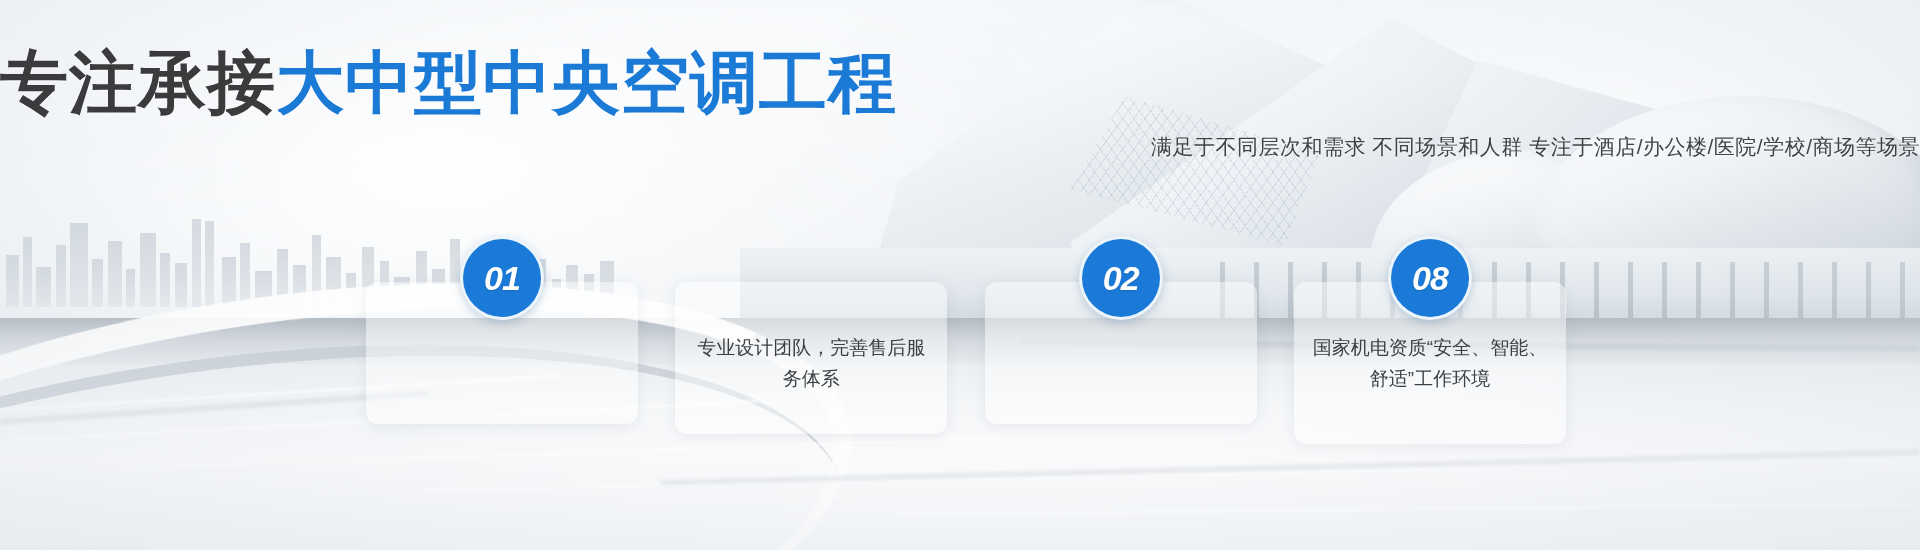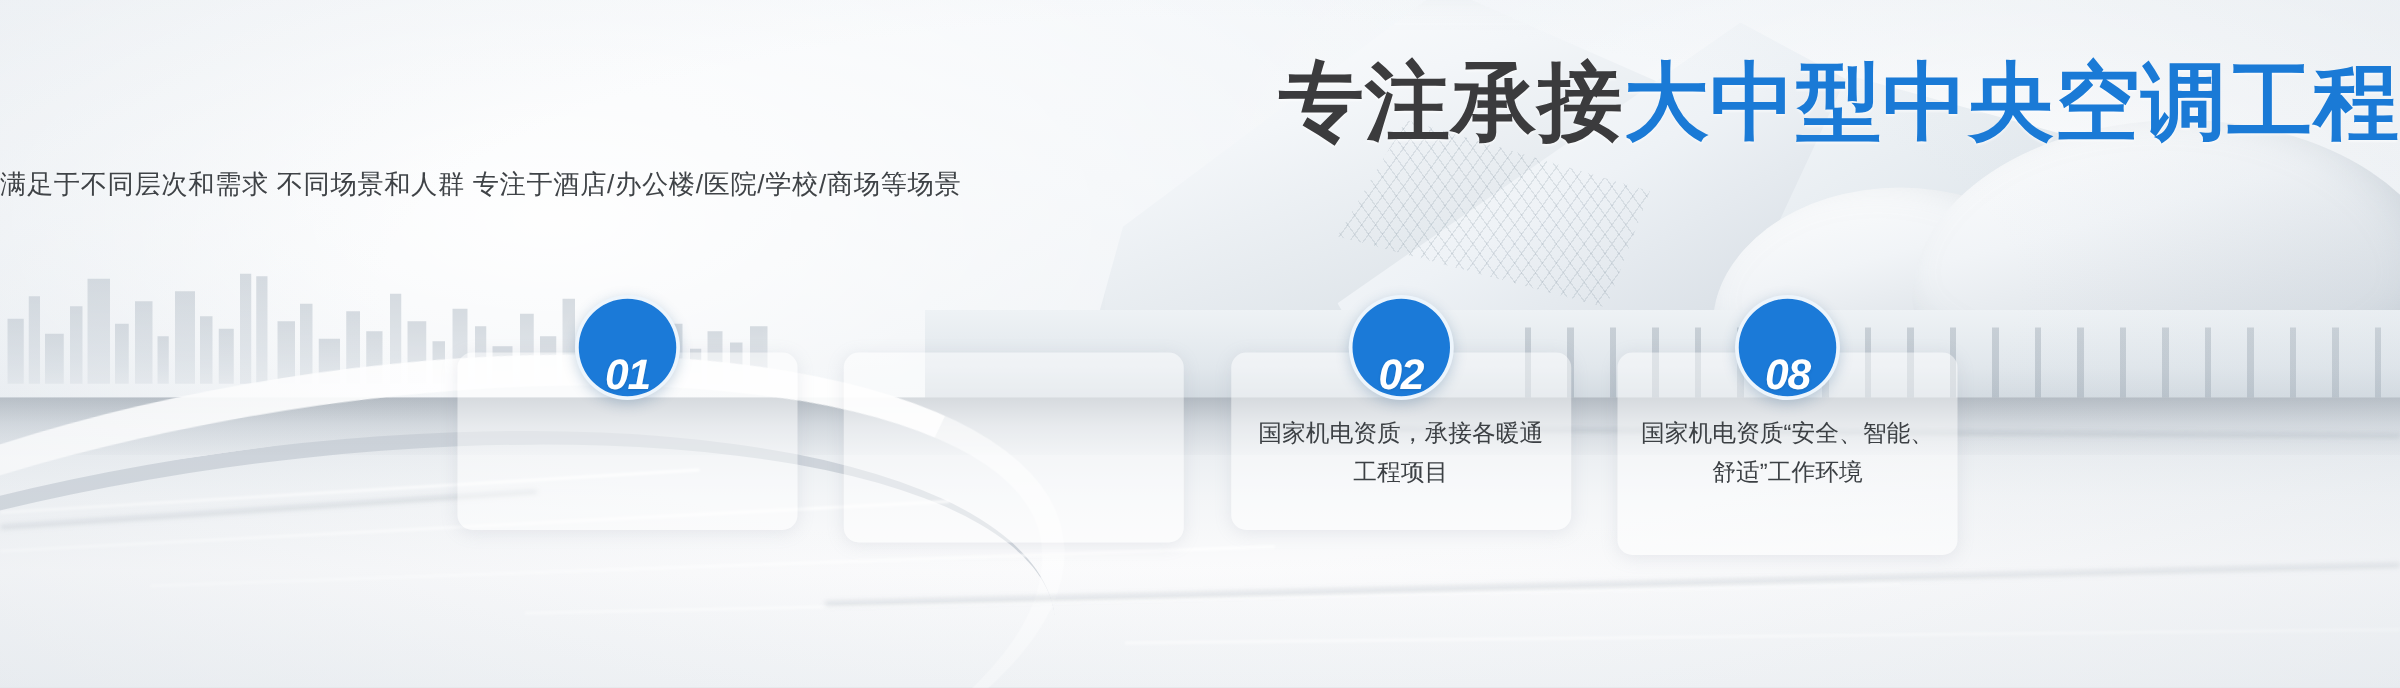--- a/index.html
+++ b/index.html
@@ -98,28 +98,28 @@
   }
   .streak{position:absolute;height:2px;background:rgba(255,255,255,.9);filter:blur(1px);}
   .streak-d{position:absolute;height:3px;background:rgba(150,160,172,.35);filter:blur(2px);}
   .vignette{
     position:absolute;inset:0;pointer-events:none;
     background:radial-gradient(ellipse at 50% 42%,rgba(255,255,255,0) 48%,rgba(205,213,221,.32) 100%);
   }
 
   
   .headline{
-    position:absolute;top:48px;left:0;right:0;text-align:right;
+    position:absolute;top:48px;left:0;right:0;text-align:left;
     font-size:68px;line-height:1;font-weight:700;letter-spacing:1px;
     white-space:nowrap;
   }
   .headline .dark{color:#3b3b3d;text-shadow:0 1px 2px rgba(255,255,255,.6);}
   .headline .blue{color:#1a7ad6;text-shadow:0 1px 2px rgba(255,255,255,.55);}
   .subline{
-    position:absolute;top:133px;left:0;right:0;text-align:left;
+    position:absolute;top:133px;left:0;right:0;text-align:right;
     font-size:21px;color:#3f4347;letter-spacing:.5px;white-space:nowrap;
     text-shadow:0 1px 2px rgba(255,255,255,.75);
   }
 
   
   .cards{
     position:absolute;left:366px;top:282px;width:1200px;height:150px;
     display:flex;justify-content:space-between;
   }
   .card{
@@ -131,21 +131,21 @@
   .card.c1{height:142px;}
   .card.c2{height:152px;}
   .card.c3{height:142px;}
   .card.c4{height:162px;}
   .badge{
     position:absolute;left:50%;top:-46px;transform:translateX(-50%);
     width:78px;height:78px;border-radius:50%;
     background:#1b7ad8;
     border:3px solid rgba(255,255,255,.92);
     box-shadow:0 3px 10px rgba(40,90,140,.25);
-    display:flex;align-items:flex-end;justify-content:center;
+    display:flex;align-items:center;justify-content:center;
   }
   .badge span{
     color:#ffffff;font-size:34px;font-weight:700;font-style:italic;
     letter-spacing:-1px;line-height:1;
     text-shadow:0 1px 2px rgba(20,70,120,.25);
   }
   .card-text{
     position:absolute;left:0;right:0;top:50px;
     padding:0 18px;text-align:center;
     font-size:19px;line-height:31px;color:#3c4044;
@@ -235,27 +235,27 @@
 
   <div class="cards">
 
     <div class="card c1">
       <div class="badge">
         <span>01</span>
       </div>
     </div>
 
     <div class="card c2">
+      <div class="card-text">专业设计团队，完善售后服务体系</div>
     </div>
 
     <div class="card c3">
       <div class="badge">
         <span>02</span>
       </div>
-      <div class="card-text">国家机电资质，承接各暖通工程项目</div>
     </div>
 
     <div class="card c4">
       <div class="badge">
         <span>08</span>
       </div>
       <div class="card-text">国家机电资质“安全、智能、舒适”工作环境</div>
     </div>
 
   </div>

